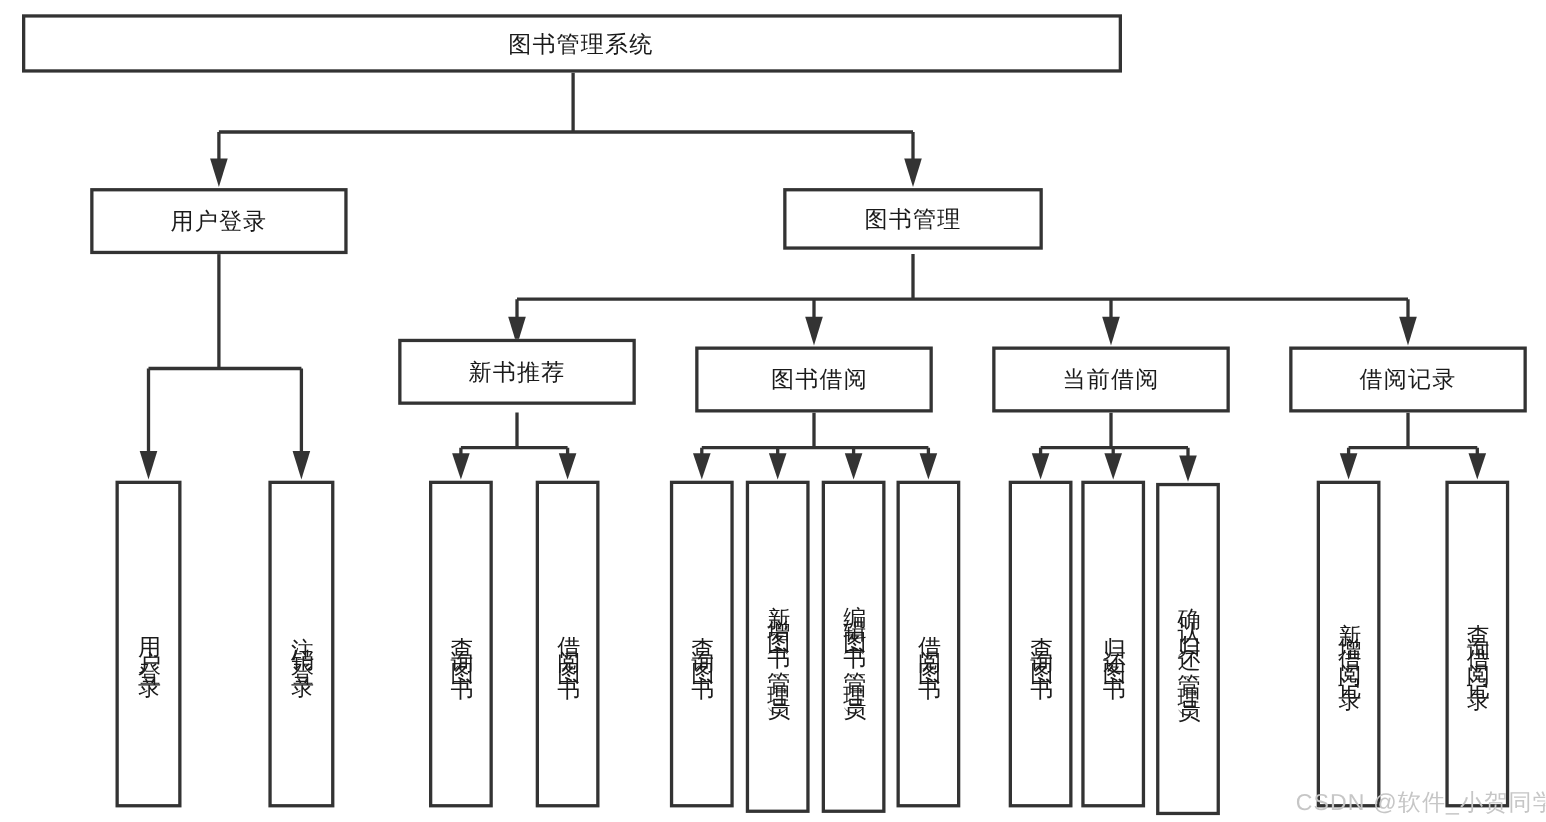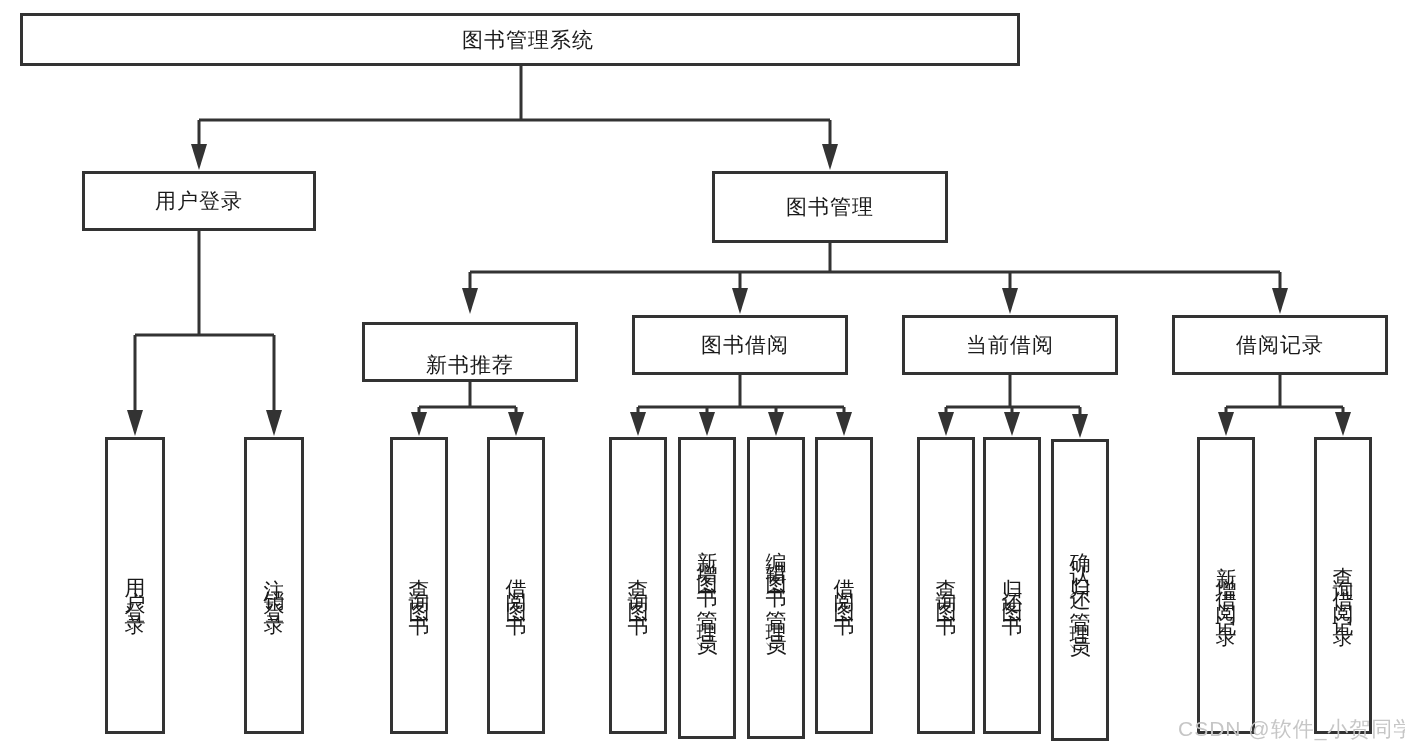--- a/index.html
+++ b/index.html
@@ -41,23 +41,23 @@
     text-orientation: mixed;
     font-size: 21px;
     letter-spacing: 12px;
     white-space: nowrap;
     color: #1a1a1a;
   }
   
   .n-root   { left: 20px;  top: 13px;  width: 1000px; height: 53px; padding-left: 16px; }
   
   .n-login  { left: 82px;  top: 171px; width: 234px; height: 60px; }
-  .n-mgmt   { left: 712px; top: 171px; width: 236px; height: 72px; align-items: center; }
-  
-  .n-rec    { left: 362px;  top: 322px; width: 216px; height: 60px; align-items: flex-end; }
+  .n-mgmt   { left: 712px; top: 171px; width: 236px; height: 56px; align-items: center; }
+  
+  .n-rec    { left: 362px;  top: 308px; width: 216px; height: 60px; }
   .n-borrow { left: 632px;  top: 315px; width: 216px; height: 60px; padding-left: 10px; }
   .n-cur    { left: 902px;  top: 315px; width: 216px; height: 60px; }
   .n-recd   { left: 1172px; top: 315px; width: 216px; height: 60px; }
   
   .leaf { top: 437px; width: 58px; height: 297px; }
   .l-ulogin  { left: 105px; width: 60px; }
   .l-logout  { left: 244px; width: 60px; }
   .l-rq      { left: 390px; }
   .l-rb      { left: 487px; }
   .l-bq      { left: 609px; }

